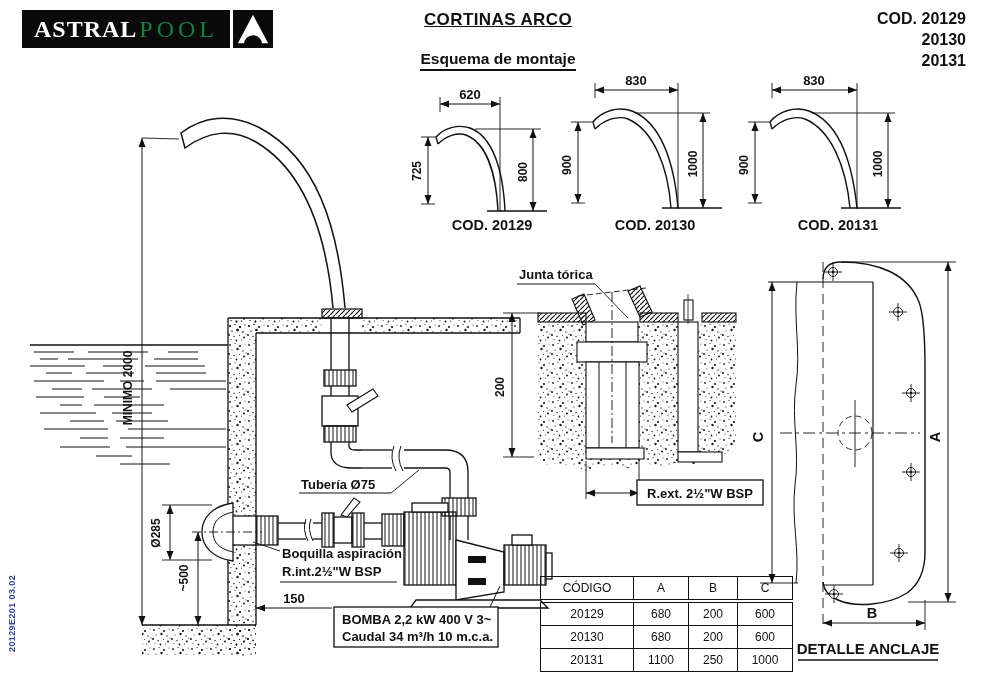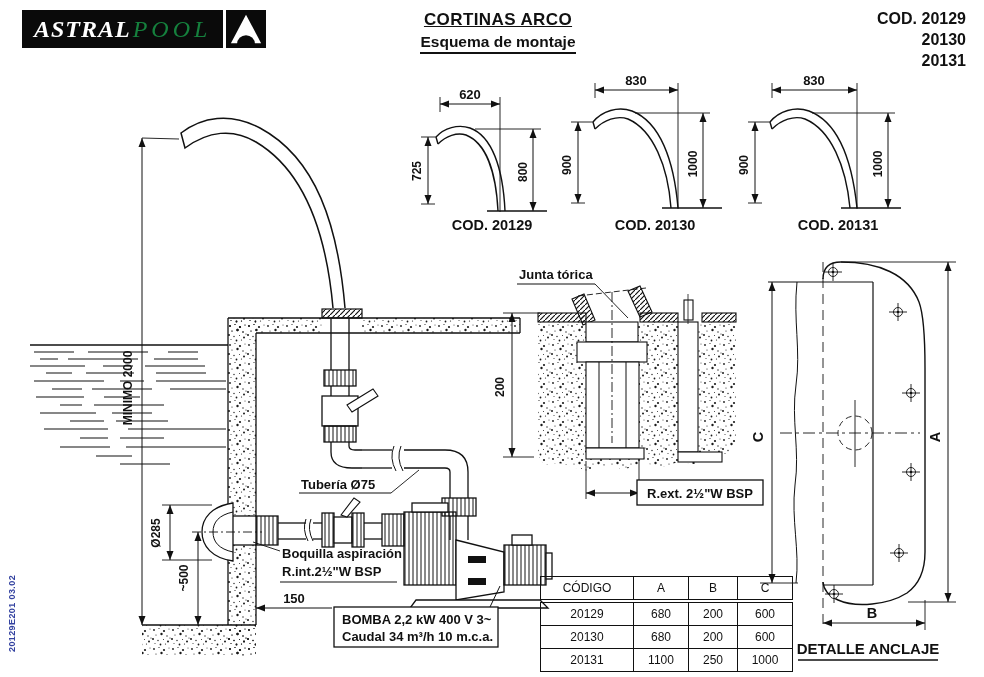--- a/index.html
+++ b/index.html
@@ -1,26 +1,26 @@
 <!DOCTYPE html>
 <html><head>
 <meta charset="utf-8">
 <style>
   html,body{margin:0;padding:0;background:#fff;}
   #page{position:relative;width:984px;height:677px;background:#fff;overflow:hidden;
         font-family:"Liberation Sans",sans-serif;color:#111;}
   
   #logo{position:absolute;left:22px;top:10px;height:38px;display:flex;align-items:stretch;}
-  #logo .bar{background:#0a0a0a;display:flex;align-items:center;padding:0 12px;font-style:italic;}
+  #logo .bar{background:#0a0a0a;display:flex;align-items:center;padding:0 12px;}
   #logo .bold{font-family:"Liberation Serif",serif;font-weight:bold;color:#fff;font-size:24px;letter-spacing:1px;}
   #logo .light{font-family:"Liberation Serif",serif;color:#15803d;font-size:24px;letter-spacing:4px;margin-left:2px;}
   #logo .mark{background:#0a0a0a;width:40px;margin-left:3px;display:flex;align-items:center;justify-content:center;}
   #titleblock{position:absolute;left:360px;top:10px;width:276px;text-align:center;}
   #titleblock .t{font-size:17px;font-weight:bold;letter-spacing:.4px;text-decoration:underline;}
-  #titleblock .s{display:inline-block;font-size:15.5px;font-weight:bold;margin-top:3px;
+  #titleblock .s{display:inline-block;font-size:15.5px;font-weight:bold;margin-top:20px;
                  border-bottom:2px solid #111;padding-bottom:1px;}
   #codes{position:absolute;right:18px;top:8px;text-align:right;font-size:16px;font-weight:bold;line-height:21px;}
   
   #spec-table{position:absolute;left:540px;top:576px;border-collapse:collapse;
               font-size:12px;text-align:center;}
   #spec-table td,#spec-table th{border:1.6px solid #111;padding:1px 4px;font-weight:normal;height:20px;}
   #spec-table thead th{border-bottom:4px double #111;}
   #spec-table .c0{width:84px;} #spec-table .c1{width:46px;} #spec-table .c2{width:40px;} #spec-table .c3{width:46px;}
   
   #doc-ref{position:absolute;left:7px;top:652px;transform-origin:0 0;transform:rotate(-90deg);

